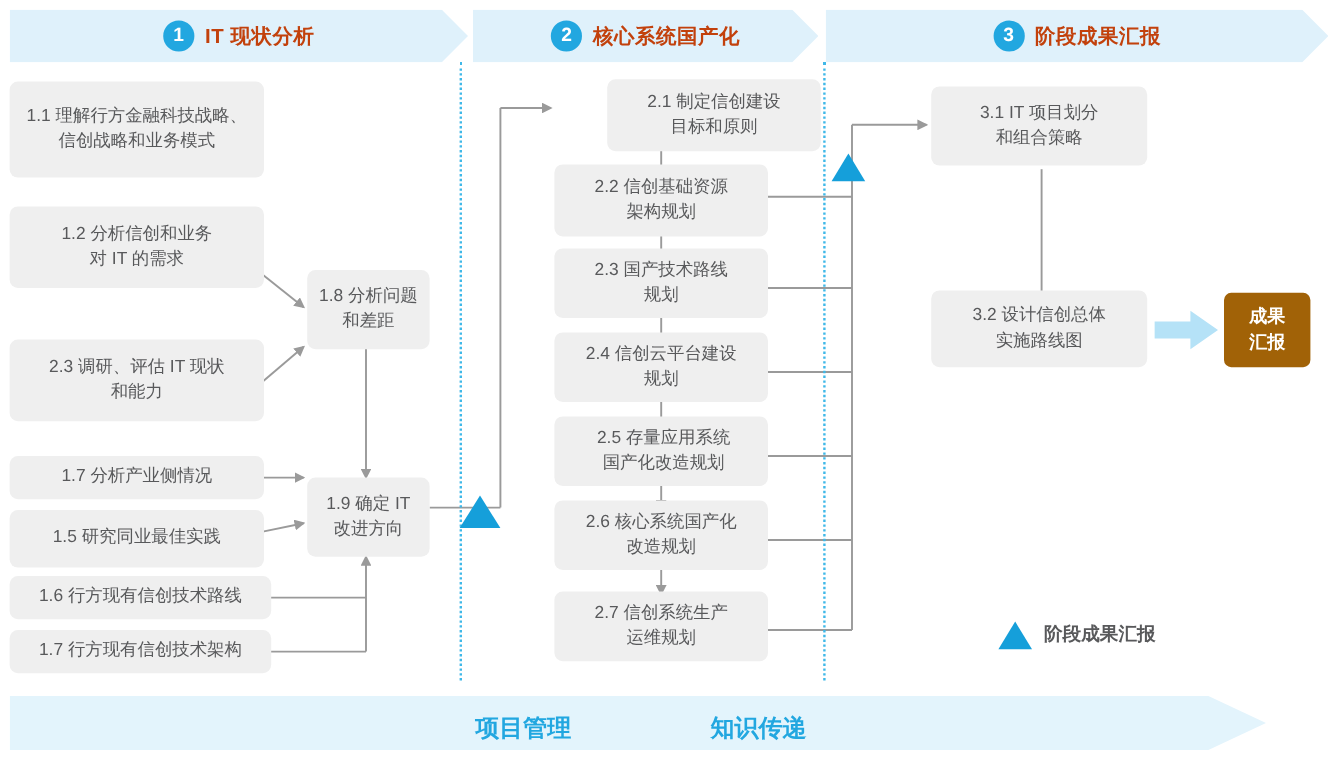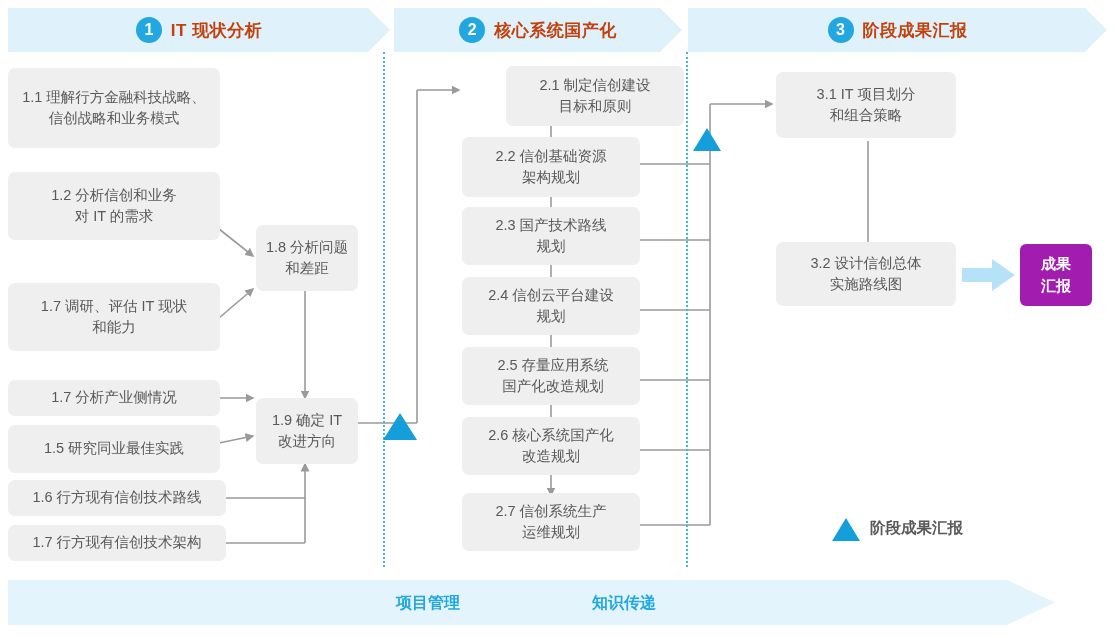--- a/index.html
+++ b/index.html
@@ -74,21 +74,21 @@
     line-height: 1.45;
     text-align: center;
     display: flex;
     align-items: center;
     justify-content: center;
     padding: 0 8px;
     box-sizing: border-box;
     white-space: pre-line;
   }
   .box.result {
-    background: #a21caf;
+    background: #a16207;
     color: #ffffff;
     font-weight: bold;
     font-size: 15px;
     border-radius: 6px;
   }
 
   
   .tri {
     position: absolute;
     width: 0; height: 0;
@@ -125,21 +125,21 @@
   
   .bottom-band {
     position: absolute;
     background: #e3f4fc;
     clip-path: polygon(0 0, calc(100% - 48px) 0, 100% 50%, calc(100% - 48px) 100%, 0 100%);
     display: block;
   }
   .bottom-label {
     position: absolute;
     color: #22a7e0;
-    font-size: 16px;
+    font-size: 20px;
     font-weight: bold;
     white-space: nowrap;
   }
 
   
   .fatarrow {
     position: absolute;
   }
 </style>
 </head>
@@ -226,21 +226,21 @@
         <span class="phase-label">阶段成果汇报</span>
       </div>
     </div>
   </div>
 
   <div class="layer">
     <div class="box" style="left:8px; top:68px; width:212px; height:80px;">1.1 理解行方金融科技战略、
 信创战略和业务模式</div>
     <div class="box" style="left:8px; top:172px; width:212px; height:68px;">1.2 分析信创和业务
 对 IT 的需求</div>
-    <div class="box" style="left:8px; top:283px; width:212px; height:68px;">1.7 调研、评估 IT 现状
+    <div class="box" style="left:8px; top:283px; width:212px; height:68px;">2.3 调研、评估 IT 现状
 和能力</div>
     <div class="box" style="left:8px; top:380px; width:212px; height:36px;">1.7 分析产业侧情况</div>
     <div class="box" style="left:8px; top:425px; width:212px; height:48px;">1.5 研究同业最佳实践</div>
     <div class="box" style="left:8px; top:480px; width:218px; height:36px;">1.6 行方现有信创技术路线</div>
     <div class="box" style="left:8px; top:525px; width:218px; height:36px;">1.7 行方现有信创技术架构</div>
 
     <div class="box" style="left:256px; top:225px; width:102px; height:66px;">1.8 分析问题
 和差距</div>
     <div class="box" style="left:256px; top:398px; width:102px; height:66px;">1.9 确定 IT
 改进方向</div>

